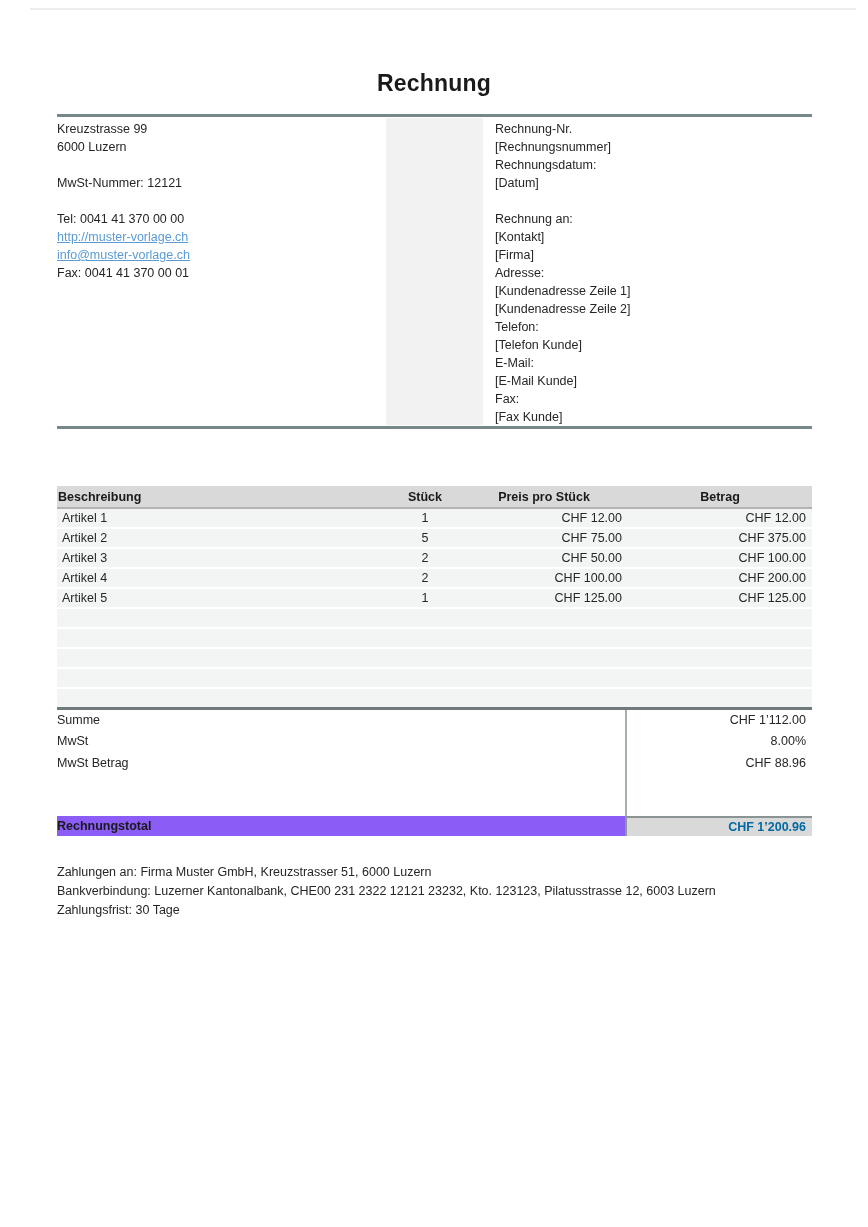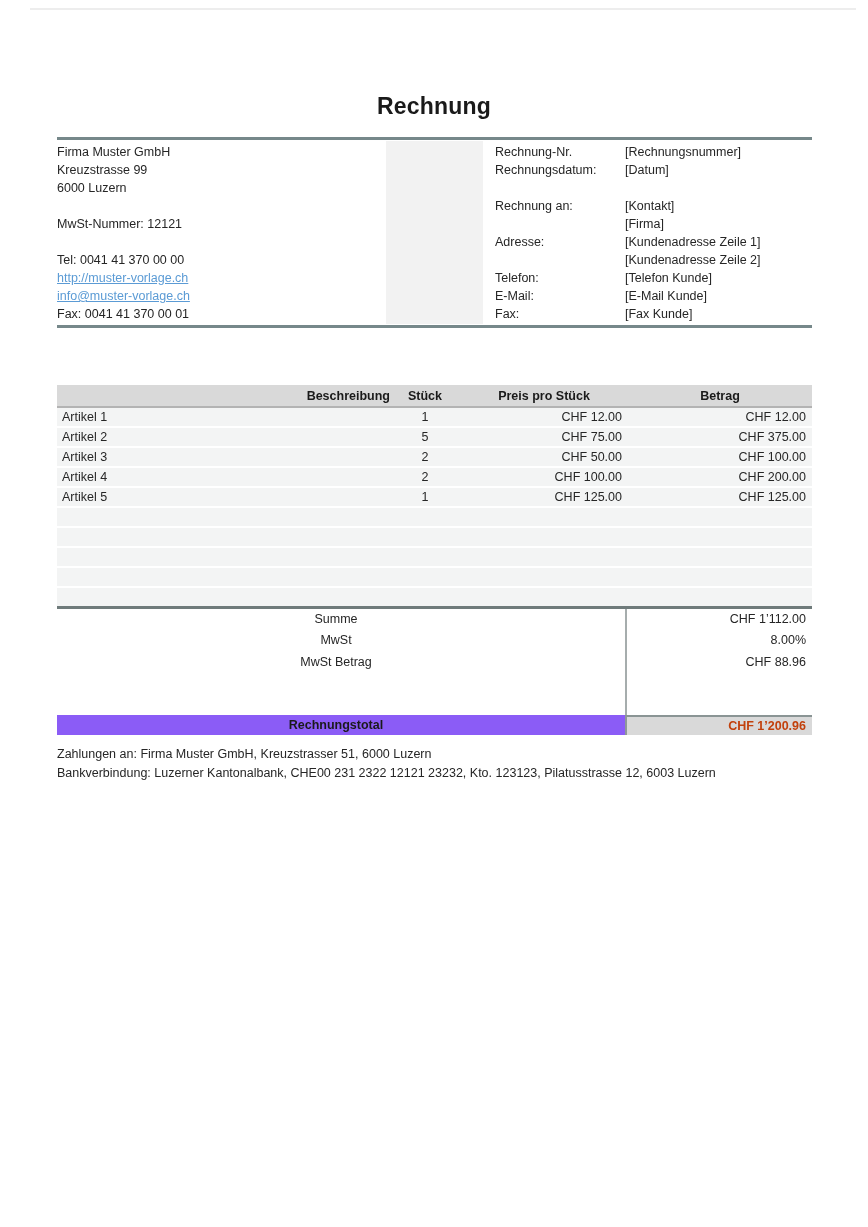--- a/index.html
+++ b/index.html
@@ -7,21 +7,21 @@
   body {
     width: 868px; height: 1227px;
     font-family: "Liberation Sans", sans-serif;
     color: #262626;
     position: relative;
     overflow: hidden;
   }
   .top-artifact { height: 2px; background: #ededed; margin: 8px 12px 0 30px; }
 
   .title {
-    margin-top: 83px;
+    margin-top: 60px;
     text-align: center;
     font-size: 23px;
     font-weight: bold;
     color: #1a1a1a;
     letter-spacing: 0.2px;
   }
 
   
   .header-block {
     margin: 17px 56px 0 57px;
@@ -47,58 +47,58 @@
     background: #f2f2f2;
     margin: 1px 0;
   }
   .fields-col {
     flex: 1;
     padding-left: 12px;
     padding-top: 3px;
     font-size: 12.5px;
     line-height: 18px;
   }
-  .f-row { display: flex; min-height: 18px; }
+  .f-row { display: flex; min-height: 18px; flex-direction: column; }
   .f-label { width: 130px; flex-shrink: 0; }
   .f-value { flex: 1; }
 
   
   table.items {
     margin: 57px 0 0 57px;
     width: 755px;
     border-collapse: collapse;
     font-size: 12.5px;
     border-bottom: 3px solid #6f7b7b;
   }
   table.items thead th {
     background: #d9d9d9;
     font-weight: bold;
     height: 22px;
     border-bottom: 2px solid #b3b3b3;
     text-align: center;
     color: #1a1a1a;
   }
-  table.items thead th.c0 { text-align: right; padding-left: 9px; width: 333px; }
+  table.items thead th.c0 { text-align: left; padding-left: 1px; width: 333px; }
   table.items thead th.c1 { width: 70px; }
   table.items thead th.c2 { width: 168px; }
   table.items tbody td {
     background: #f3f4f4;
     height: 20px;
     border-bottom: 2px solid #ffffff;
   }
   table.items td.c0 { padding-left: 5px; margin-top: 32px; }
   table.items td.c1 { text-align: center; }
   table.items td.c2, table.items td.c3 { text-align: right; padding-right: 6px; }
 
   
   .summary { margin-left: 57px; width: 755px; font-size: 12.5px; }
   .srow { display: flex; }
   .s-label {
     width: 568px;
-    text-align: center;
+    text-align: left;
     padding-right: 10px;
     line-height: 21.5px;
   }
   .s-value {
     flex: 1;
     text-align: right;
     padding-right: 6px;
     border-left: 2px solid #a6adad;
     line-height: 21.5px;
   }
@@ -108,42 +108,41 @@
     font-weight: bold;
     line-height: 20px;
     color: #1a1a1a;
   }
   .srow.total .s-value {
     background: #d9d9d9;
     font-weight: bold;
     line-height: 18px;
     border-top: 2px solid #8a9494;
     border-left-color: #8f9898;
-    color: #c2410c;
+    color: #0369a1;
   }
 
   
   .footer {
-    margin: 10px 40px 0 57px;
+    margin: 27px 40px 0 57px;
     font-size: 12.5px;
     line-height: 19px;
   }
 </style>
 </head>
 <body>
 
 <div class="page">
 
   <div class="top-artifact"></div>
 
   <div class="title">Rechnung</div>
 
   <div class="header-block">
     <div class="company-col">
-      <div>Firma Muster GmbH</div>
       <div>Kreuzstrasse 99</div>
       <div>6000 Luzern</div>
       <div class="gap-above">MwSt-Nummer: 12121</div>
       <div class="gap-above">Tel: 0041 41 370 00 00</div>
       <div><a href="#">http://muster-vorlage.ch</a></div>
       <div><a href="#">info@muster-vorlage.ch</a></div>
       <div>Fax: 0041 41 370 00 01</div>
     </div>
 
     <div class="gutter"></div>
@@ -284,15 +283,16 @@
     </div>
     <div class="srow total">
       <div class="s-label">Rechnungstotal</div>
       <div class="s-value">CHF 1’200.96</div>
     </div>
   </div>
 
   <div class="footer">
     <div>Zahlungen an: Firma Muster GmbH, Kreuzstrasser 51, 6000 Luzern</div>
     <div>Bankverbindung: Luzerner Kantonalbank, CHE00 231 2322 12121 23232, Kto. 123123, Pilatusstrasse 12, 6003 Luzern</div>
+    <div>Zahlungsfrist: 30 Tage</div>
   </div>
 
 </div>
 
 </body></html>

